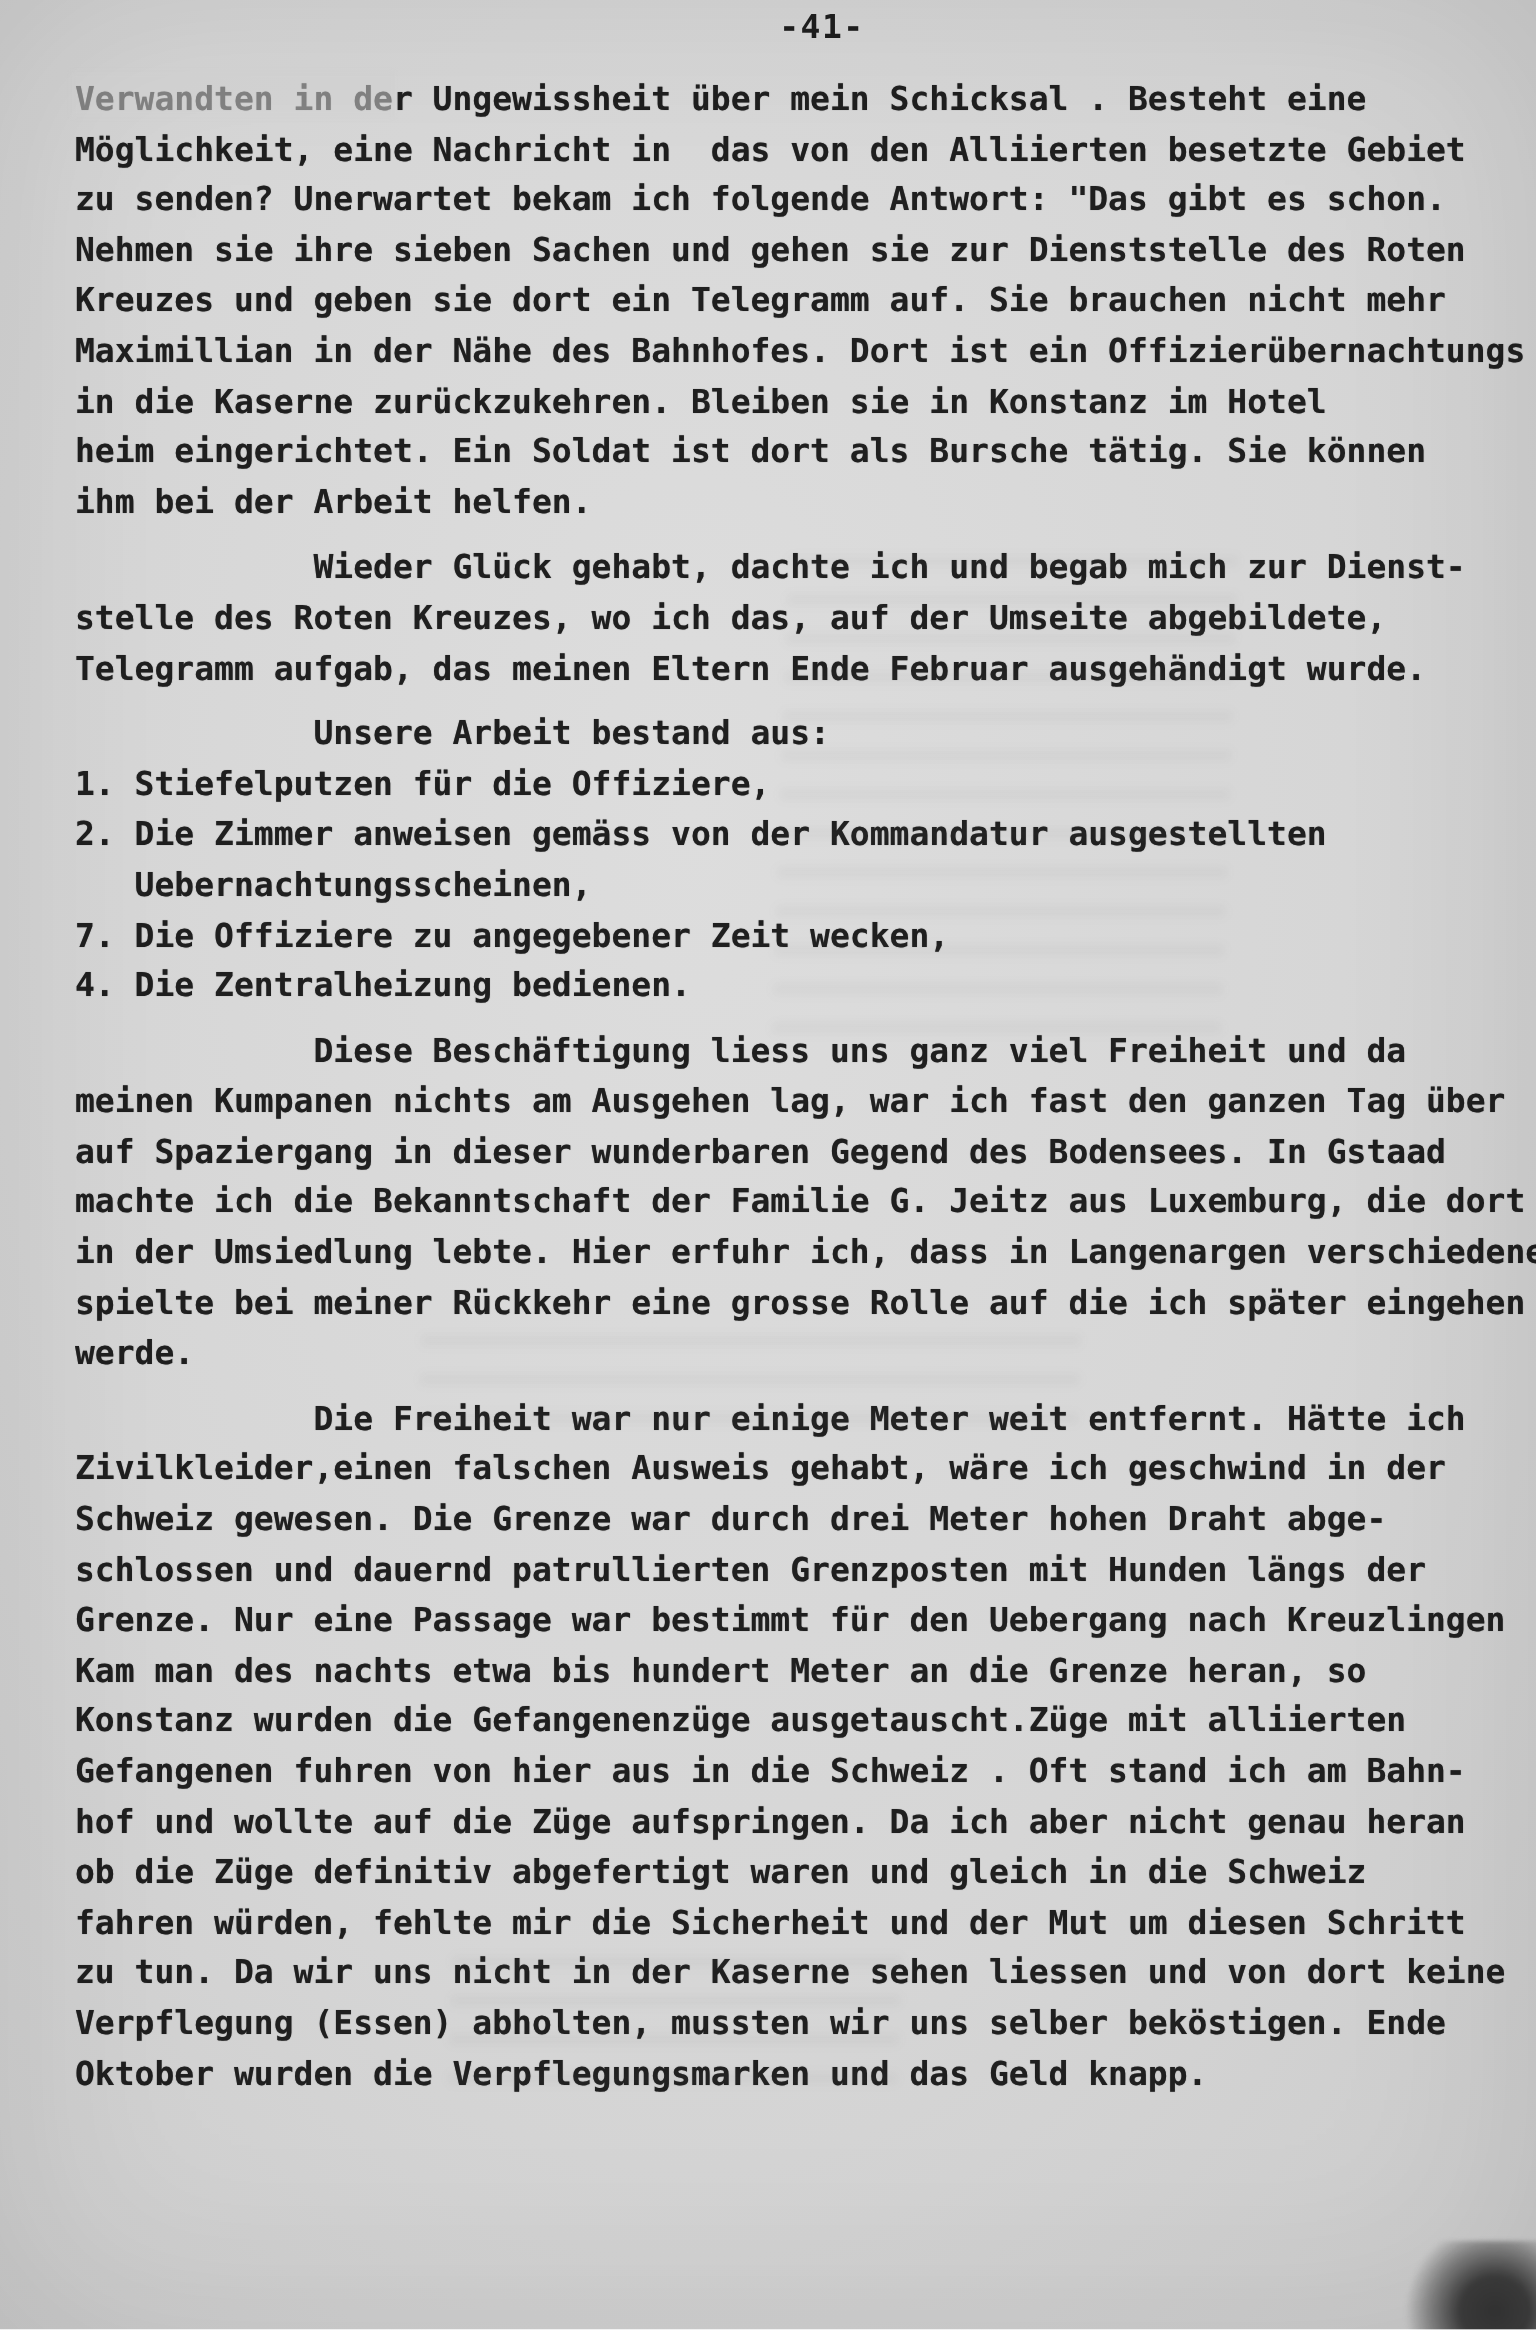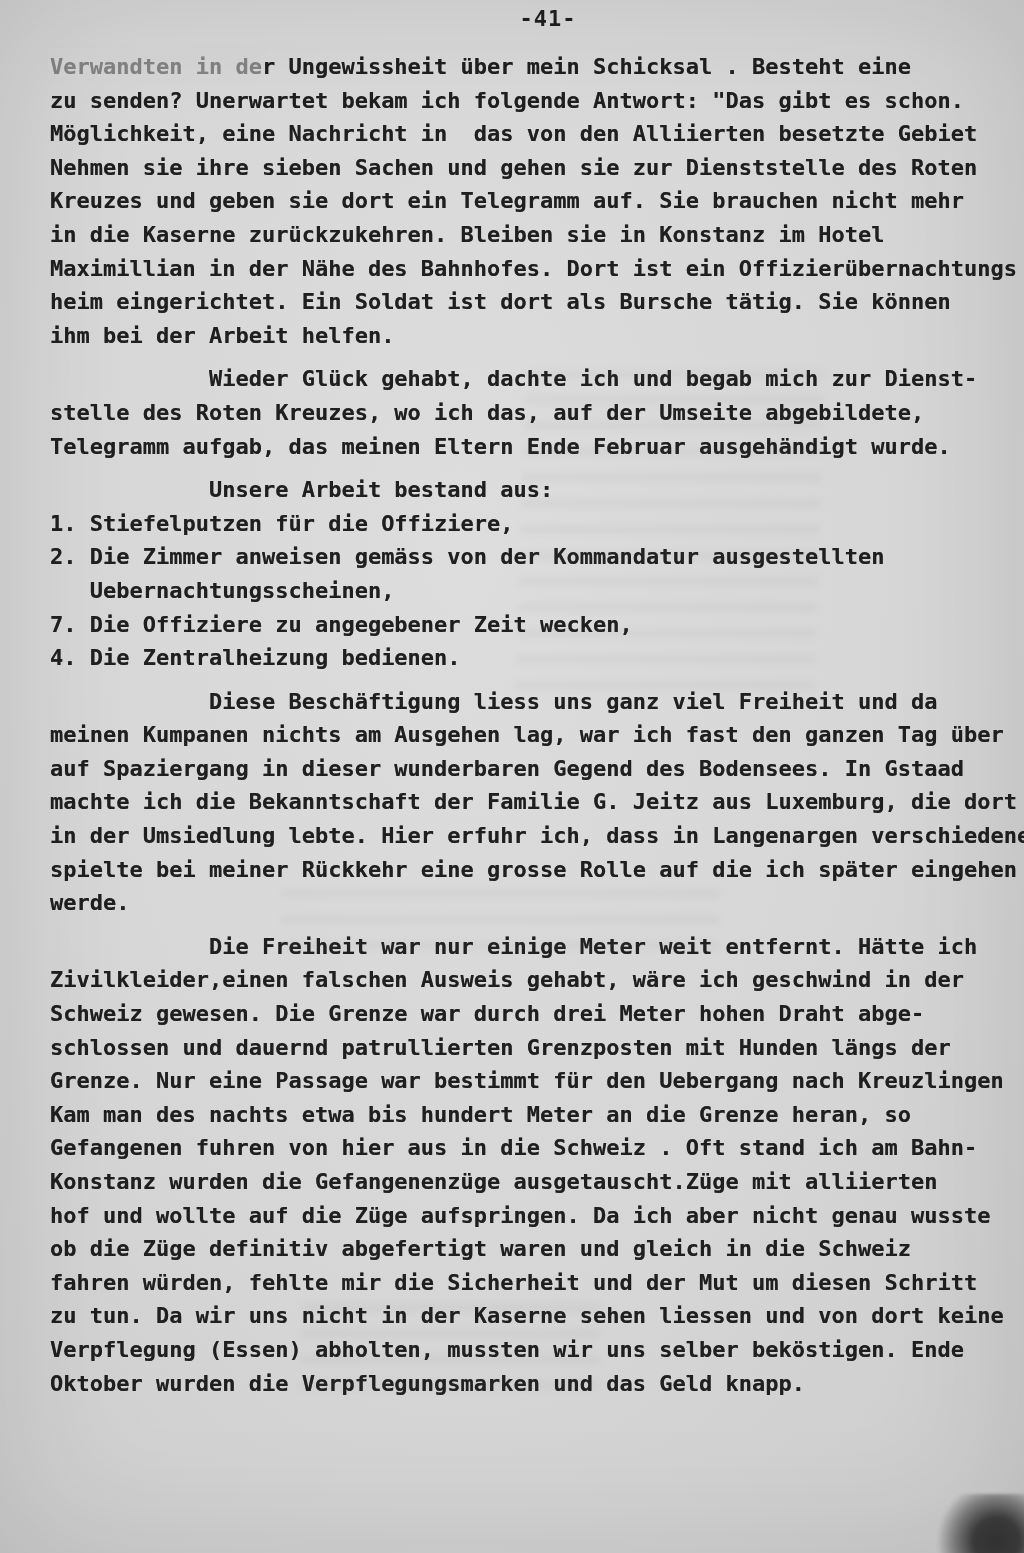--- a/index.html
+++ b/index.html
@@ -97,26 +97,26 @@
 </head>
 <body>
 
 <div class="page">
 
   <div class="page-number">-41-</div>
 
   <div class="document-body">
       <div class="paragraph">
         <div class="line">Verwandten in der Ungewissheit über mein Schicksal . Besteht eine</div>
+        <div class="line">Möglichkeit, eine Nachricht in  das von den Alliierten besetzte Gebiet</div>
         <div class="line">zu senden? Unerwartet bekam ich folgende Antwort: "Das gibt es schon.</div>
-        <div class="line">Möglichkeit, eine Nachricht in  das von den Alliierten besetzte Gebiet</div>
         <div class="line">Nehmen sie ihre sieben Sachen und gehen sie zur Dienststelle des Roten</div>
         <div class="line">Kreuzes und geben sie dort ein Telegramm auf. Sie brauchen nicht mehr</div>
+        <div class="line">Maximillian in der Nähe des Bahnhofes. Dort ist ein Offizierübernachtungs</div>
         <div class="line">in die Kaserne zurückzukehren. Bleiben sie in Konstanz im Hotel</div>
-        <div class="line">Maximillian in der Nähe des Bahnhofes. Dort ist ein Offizierübernachtungs</div>
         <div class="line">heim eingerichtet. Ein Soldat ist dort als Bursche tätig. Sie können</div>
         <div class="line">ihm bei der Arbeit helfen.</div>
       </div>
       <div class="paragraph">
         <div class="line">            Wieder Glück gehabt, dachte ich und begab mich zur Dienst-</div>
         <div class="line">stelle des Roten Kreuzes, wo ich das, auf der Umseite abgebildete,</div>
         <div class="line">Telegramm aufgab, das meinen Eltern Ende Februar ausgehändigt wurde.</div>
       </div>
       <div class="paragraph">
         <div class="line">            Unsere Arbeit bestand aus:</div>
@@ -135,23 +135,23 @@
         <div class="line">spielte bei meiner Rückkehr eine grosse Rolle auf die ich später eingehen</div>
         <div class="line">werde.</div>
       </div>
       <div class="paragraph">
         <div class="line">            Die Freiheit war nur einige Meter weit entfernt. Hätte ich</div>
         <div class="line">Zivilkleider,einen falschen Ausweis gehabt, wäre ich geschwind in der</div>
         <div class="line">Schweiz gewesen. Die Grenze war durch drei Meter hohen Draht abge-</div>
         <div class="line">schlossen und dauernd patrullierten Grenzposten mit Hunden längs der</div>
         <div class="line">Grenze. Nur eine Passage war bestimmt für den Uebergang nach Kreuzlingen</div>
         <div class="line">Kam man des nachts etwa bis hundert Meter an die Grenze heran, so</div>
+        <div class="line">Konstanz wurden die Gefangenenzüge ausgetauscht.Züge mit alliierten</div>
         <div class="line">Gefangenen fuhren von hier aus in die Schweiz . Oft stand ich am Bahn-</div>
-        <div class="line">Konstanz wurden die Gefangenenzüge ausgetauscht.Züge mit alliierten</div>
-        <div class="line">hof und wollte auf die Züge aufspringen. Da ich aber nicht genau wusste</div>
+        <div class="line">hof und wollte auf die Züge aufspringen. Da ich aber nicht genau heran</div>
         <div class="line">ob die Züge definitiv abgefertigt waren und gleich in die Schweiz</div>
         <div class="line">fahren würden, fehlte mir die Sicherheit und der Mut um diesen Schritt</div>
         <div class="line">zu tun. Da wir uns nicht in der Kaserne sehen liessen und von dort keine</div>
         <div class="line">Verpflegung (Essen) abholten, mussten wir uns selber beköstigen. Ende</div>
         <div class="line">Oktober wurden die Verpflegungsmarken und das Geld knapp.</div>
       </div>
     </div>
 
   <div class="smudge"></div>
   <div class="bleed bleed-1"></div>

